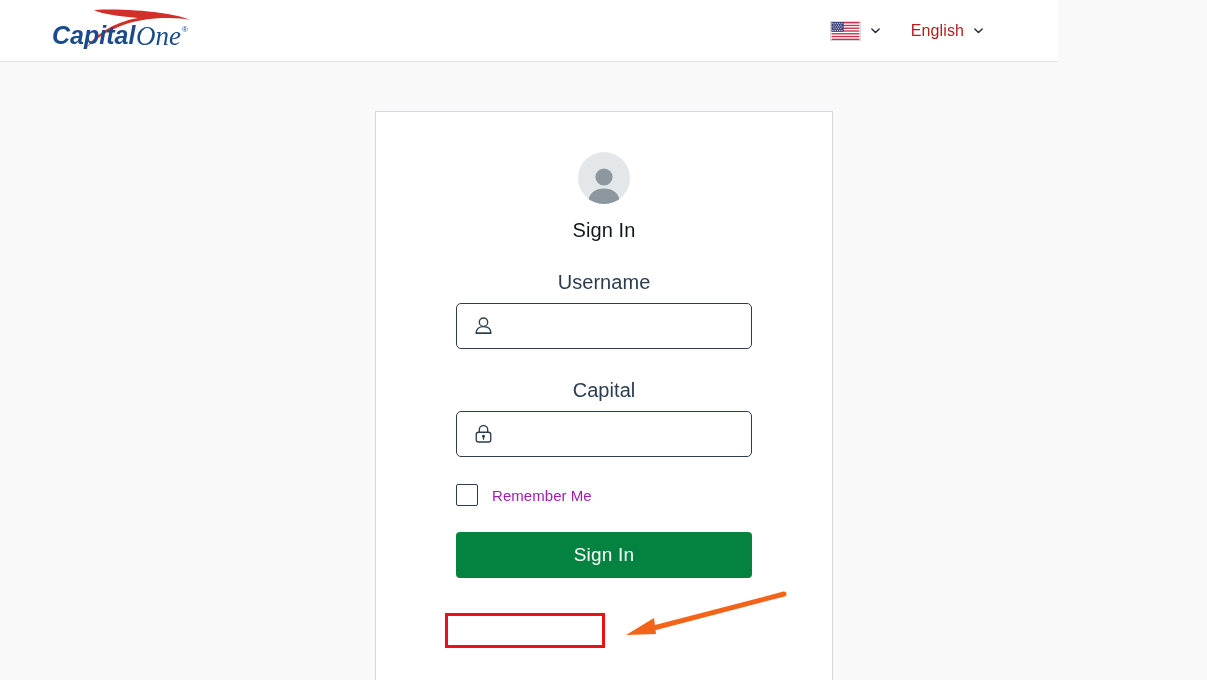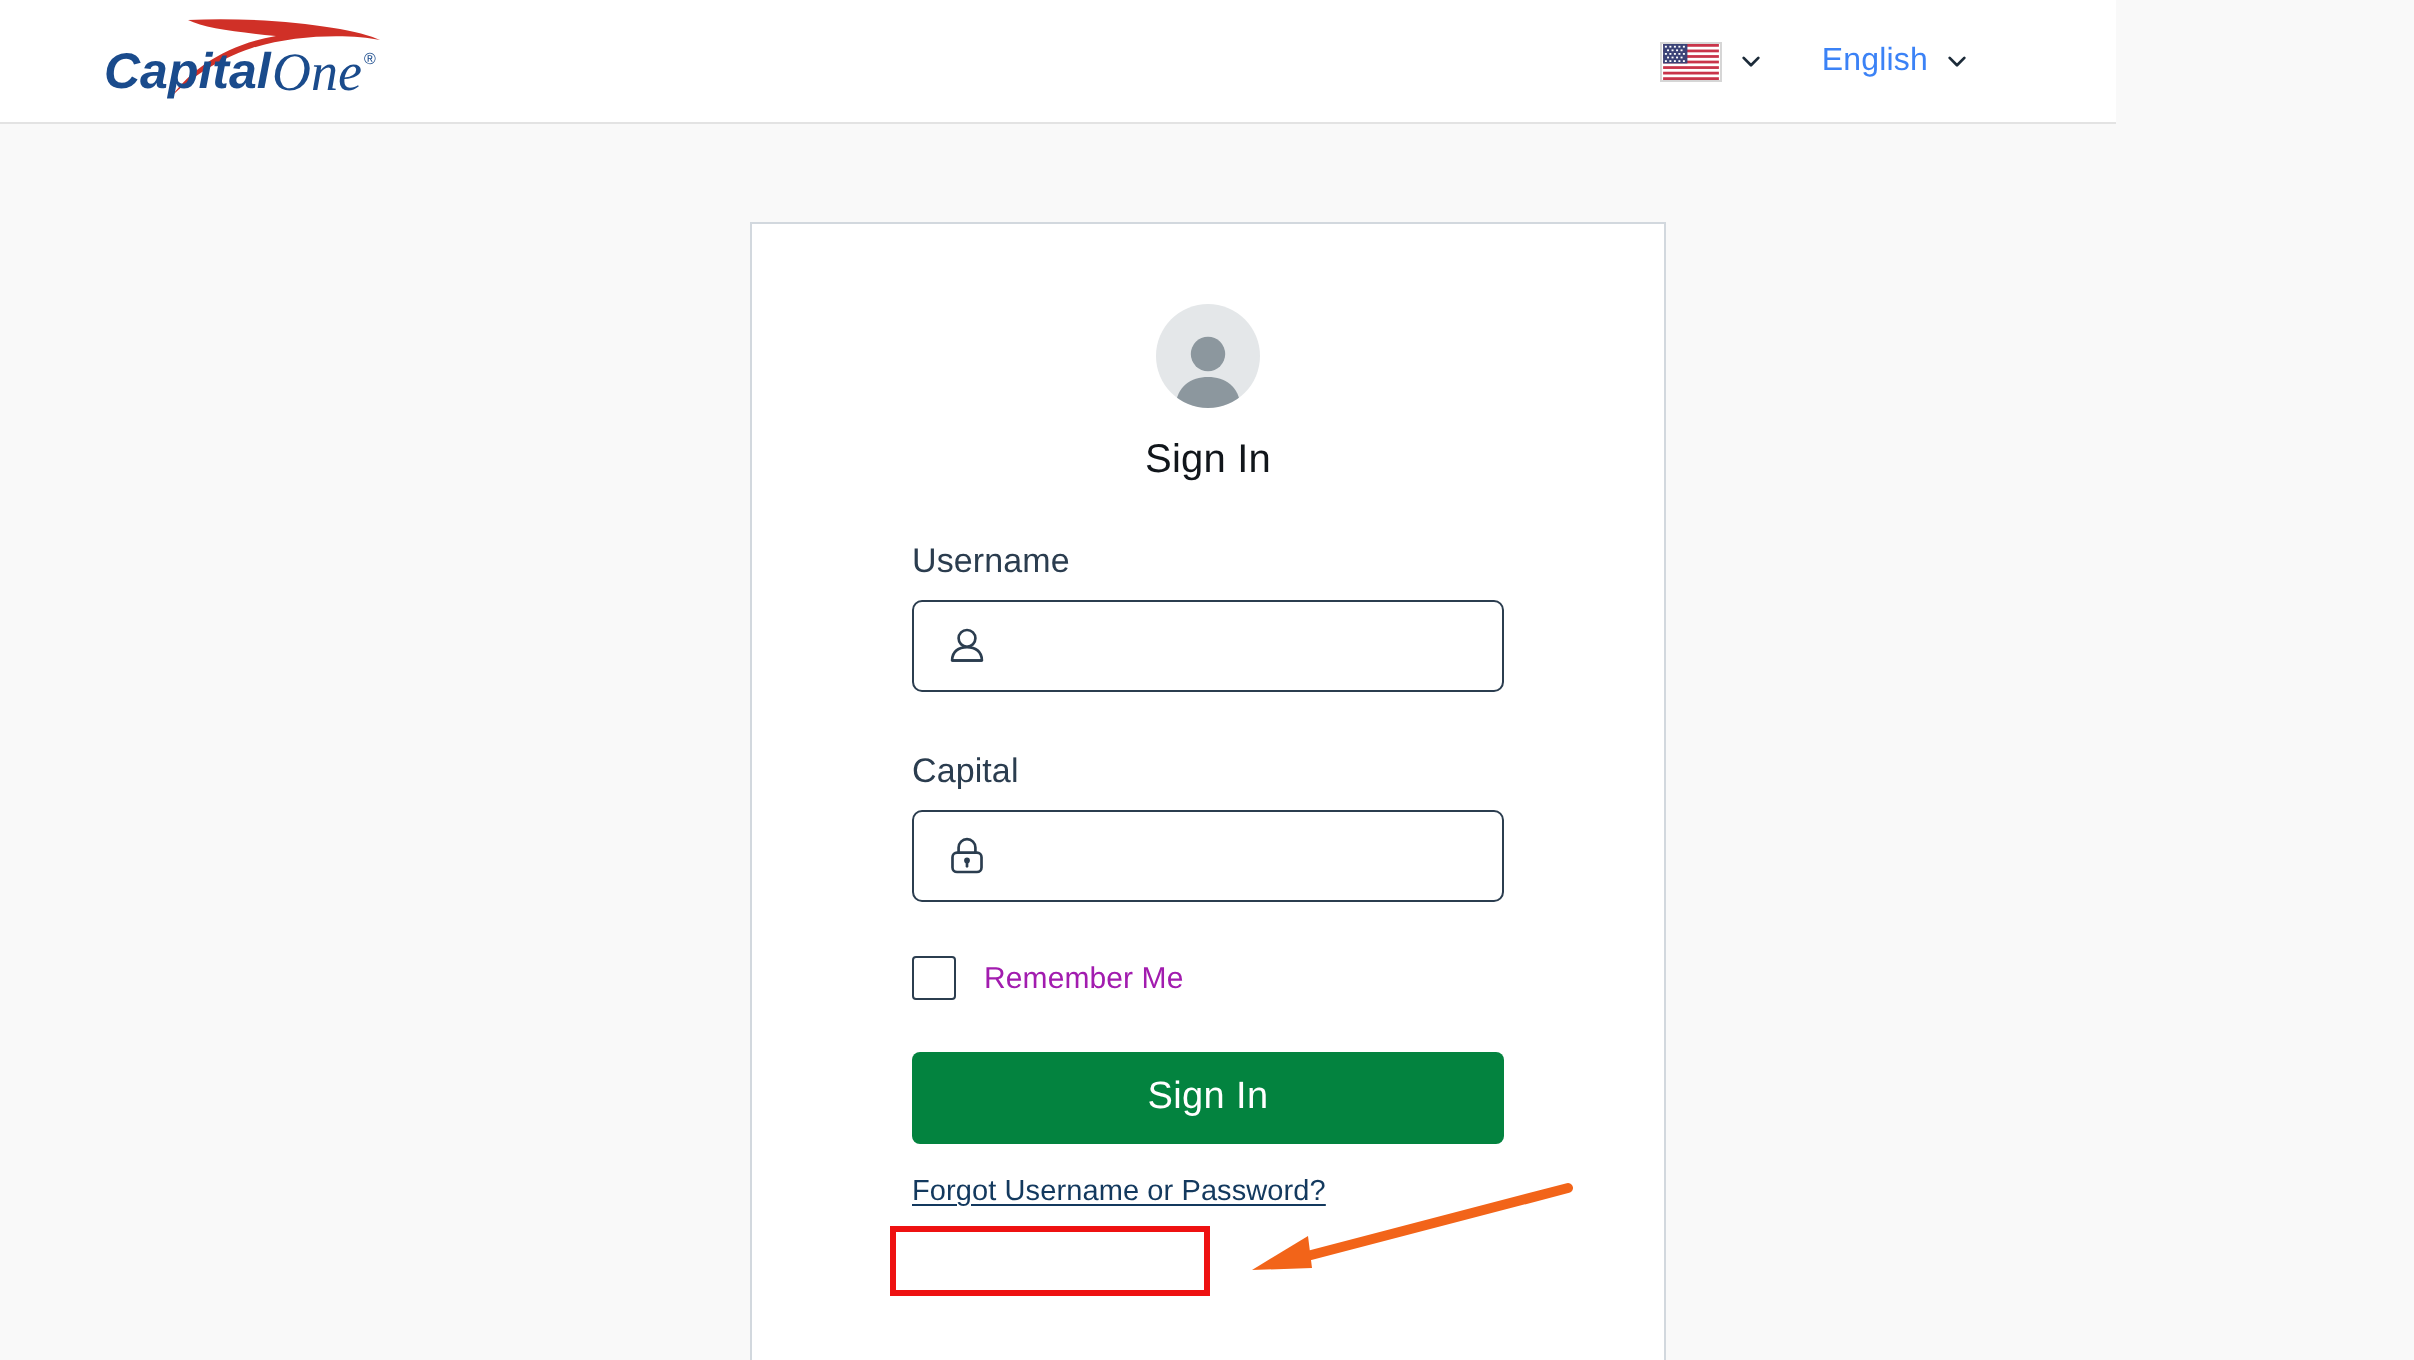--- a/index.html
+++ b/index.html
@@ -51,21 +51,21 @@
     display: block;
     border: 1px solid #d6d6d6;
   }
   .chev {
     width: 11px;
     height: 11px;
     display: block;
   }
   .lang-text {
     font-size: 16px;
-    color: #3b82f6;
+    color: #b91c1c;
     letter-spacing: .1px;
   }
 
   
   .card {
     position: absolute;
     left: 375px;
     top: 111px;
     width: 458px;
     height: 600px;
@@ -94,24 +94,25 @@
     text-align: center;
     font-size: 20px;
     color: #11161b;
     margin-top: 15px;
     letter-spacing: .1px;
   }
 
   .field { margin-top: 30px; }
   .field.first { margin-top: 29px; }
   .field-label {
-    font-size: 17px;
+    font-size: 20px;
     color: #2b3d4f;
     margin-bottom: 9px;
     letter-spacing: .05px;
+    text-align: center;
   }
   .input-box {
     position: relative;
     width: 296px;
     height: 46px;
     border: 1px solid #2b3d4f;
     border-radius: 5px;
     background: #ffffff;
     display: flex;
     align-items: center;
@@ -313,23 +314,20 @@
     <div class="remember-row">
       <div class="checkbox"></div>
       <span class="remember-label">Remember Me</span>
     </div>
 
     
     <button class="signin-btn">Sign In</button>
 
     
     <div class="links">
-      <div>
-        <span class="app-link">Forgot Username or Password?</span>
-      </div>
     </div>
 
   </div>
 </div>
 
 <div class="anno-box"></div>
 <svg class="anno-arrow" viewBox="0 0 180 52">
   <line x1="172" y1="6" x2="34" y2="42" stroke="#f26419" stroke-width="5" stroke-linecap="round"></line>
   <path d="M14 47 L42 30 L44 46 Z" fill="#f26419"></path>
 </svg>

